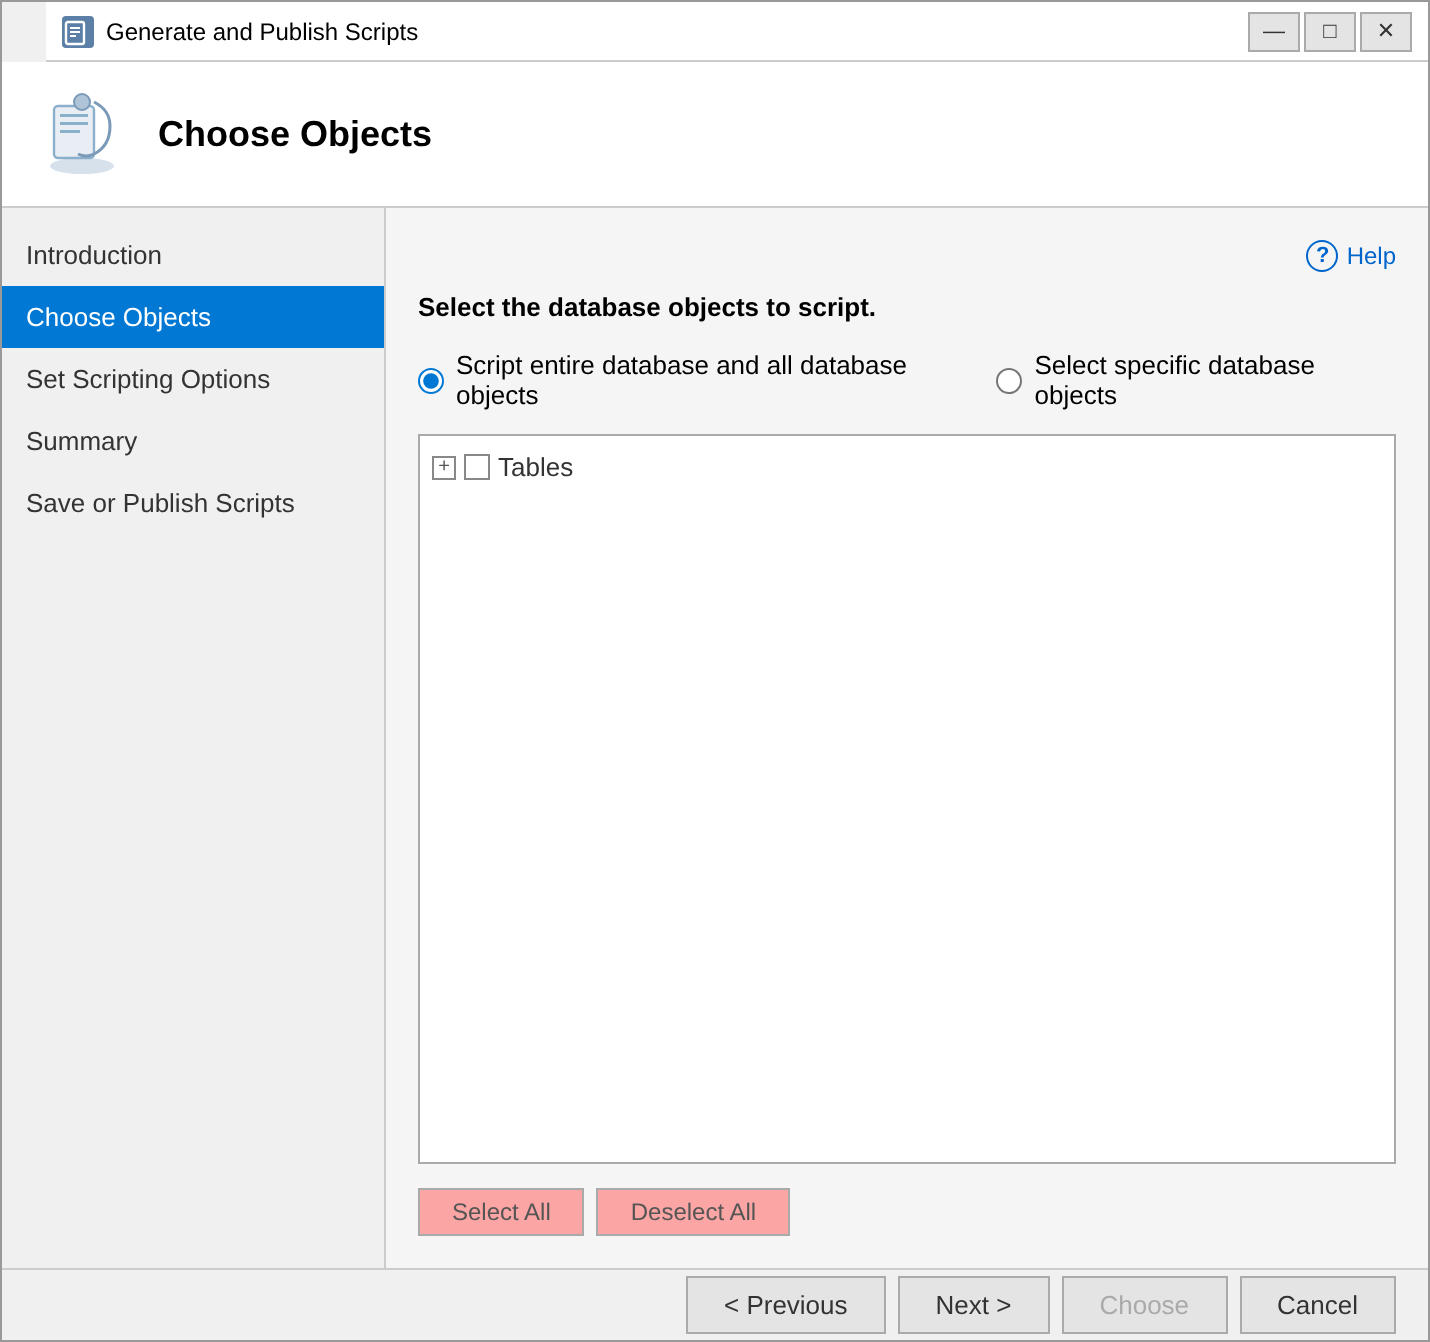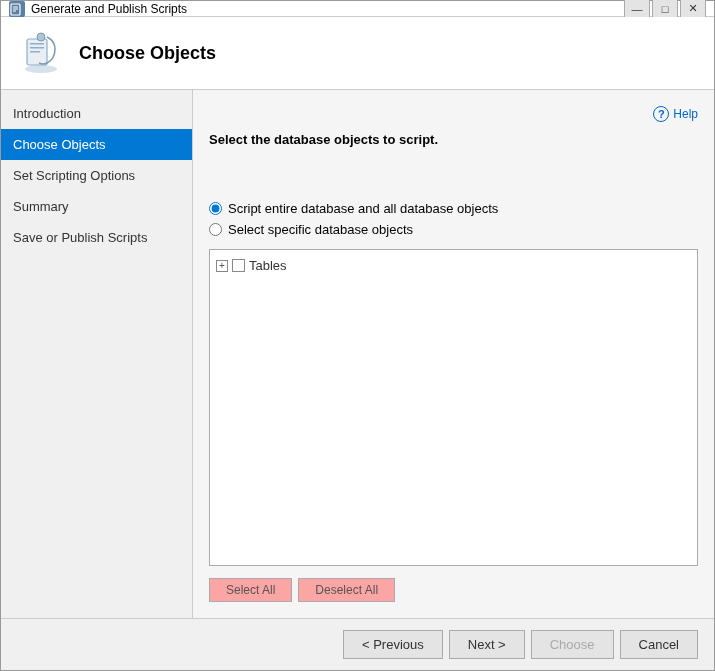--- a/index.html
+++ b/index.html
@@ -16,26 +16,27 @@
       width: 715px;
       height: 671px;
       background: #f0f0f0;
       border: 1px solid #999;
       box-shadow: 2px 2px 8px rgba(0,0,0,0.3);
       display: flex;
       flex-direction: column;
     }
     .title-bar {
       background: #fff;
-      height: 16px;
+      height: 30px;
       display: flex;
       align-items: center;
       padding: 0 8px;
       border-bottom: 1px solid #ccc;
       user-select: none;
+      margin-left: 22px;
     }
     .title-bar-icon {
       width: 16px;
       height: 16px;
       margin-right: 6px;
       background: #5b7fa6;
       border-radius: 2px;
       display: flex;
       align-items: center;
       justify-content: center;
@@ -142,24 +143,23 @@
 
     .instruction {
       font-size: 13px;
       color: #000;
       margin-bottom: 14px;
       font-weight: bold;
     }
 
     .radio-group {
       display: flex;
-      flex-direction: column;
+      flex-direction: row;
       gap: 6px;
       margin-bottom: 12px;
-      margin-top: 40px;
     }
     .radio-label {
       display: flex;
       align-items: center;
       gap: 6px;
       cursor: pointer;
       font-size: 13px;
     }
     .radio-label input[type=radio] {
       accent-color: #0078d4;
@@ -209,21 +209,21 @@
     .tree-btn {
       padding: 4px 16px;
       border: 1px solid #aaa;
       background: #fca5a5;
       cursor: pointer;
       font-size: 12px;
       color: #555;
     }
 
     .footer {
-      height: 52px;
+      height: 36px;
       background: #f0f0f0;
       border-top: 1px solid #ccc;
       display: flex;
       align-items: center;
       justify-content: flex-end;
       padding: 0 16px;
       gap: 6px;
     }
     .footer-btn {
       padding: 6px 18px;

